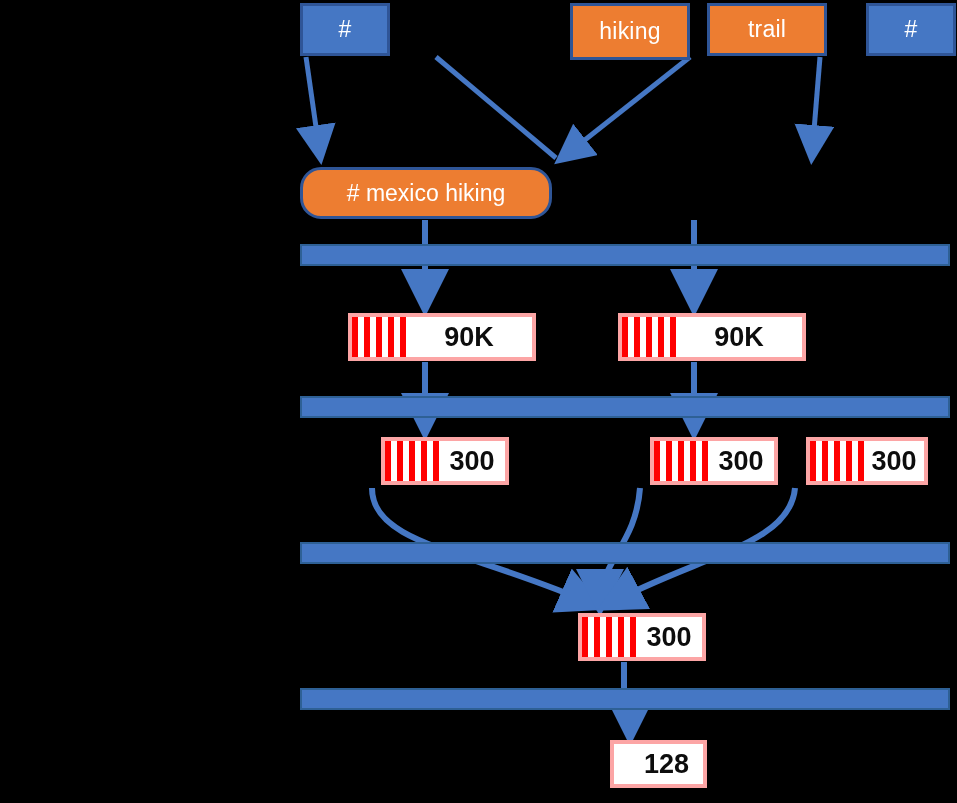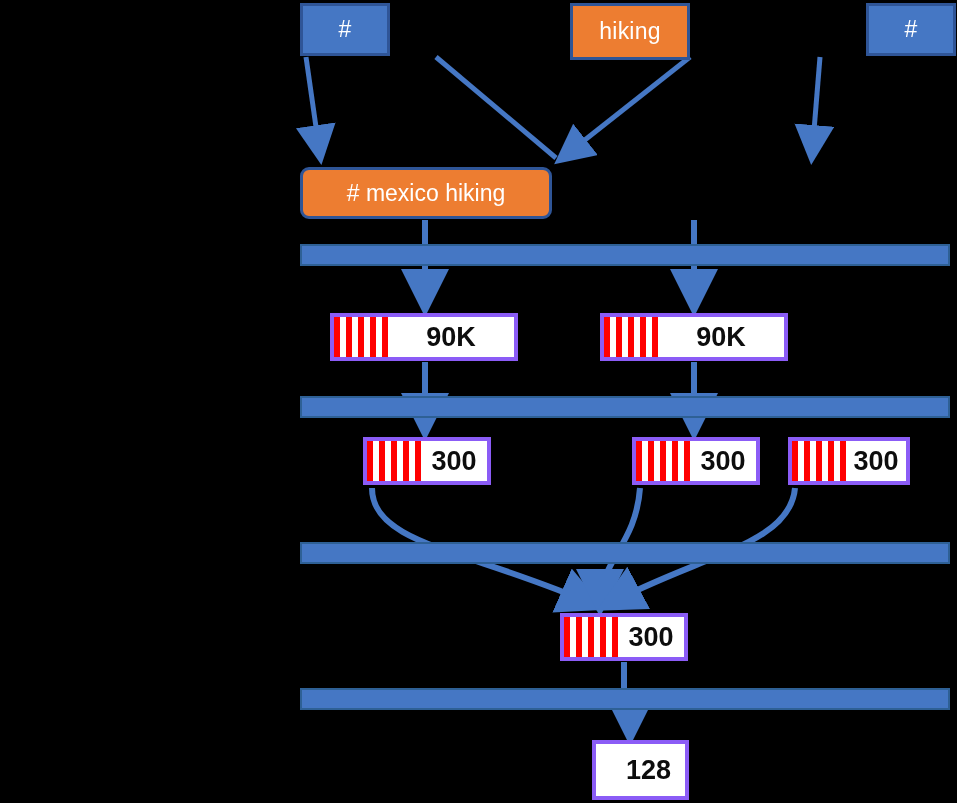--- a/index.html
+++ b/index.html
@@ -49,35 +49,36 @@
 
   
   .ngram-box {
     position: absolute;
     box-sizing: border-box;
     display: flex;
     align-items: center;
     justify-content: center;
     background: #ED7D31;
     border: 3px solid #2F5597;
-    border-radius: 9px;
+    border-radius: 21px;
     color: #ffffff;
     font-size: 23px;
     z-index: 5;
   }
 
   
   .vec-box {
     position: absolute;
     box-sizing: border-box;
     display: flex;
     align-items: stretch;
     background: #ffffff;
-    border: 4px solid #8b5cf6;
+    border: 4px solid #fca5a5;
     z-index: 5;
+    margin-left: 18px;
   }
   .vec-stripes {
     flex: 0 0 auto;
     width: 54px;
     background-image: repeating-linear-gradient(
       to right,
       #FF0000 0px, #FF0000 6px,
       #ffffff 6px, #ffffff 12px
     );
   }
@@ -142,20 +143,23 @@
   <div class="layer-bar" style="left:300px; top:396px; width:650px; height:22px;"></div>
   <div class="layer-bar" style="left:300px; top:542px; width:650px; height:22px;"></div>
   <div class="layer-bar" style="left:300px; top:688px; width:650px; height:22px;"></div>
 
   <div class="token-box blue" style="left:300px; top:3px; width:90px; height:53px;">
     <span>#</span>
   </div>
   <div class="token-box orange" style="left:570px; top:3px; width:120px; height:57px;">
     <span>hiking</span>
   </div>
+  <div class="token-box orange" style="left:707px; top:3px; width:120px; height:53px;">
+    <span>trail</span>
+  </div>
   <div class="token-box blue" style="left:866px; top:3px; width:90px; height:53px;">
     <span>#</span>
   </div>
 
   <div class="ngram-box" style="left:300px; top:167px; width:252px; height:52px;">
     <span># mexico hiking</span>
   </div>
 
   <div class="vec-box" style="left:330px; top:313px; width:188px; height:48px;">
     <span class="vec-stripes"></span>
@@ -177,17 +181,17 @@
   <div class="vec-box" style="left:788px; top:437px; width:122px; height:48px;">
     <span class="vec-stripes"></span>
     <span class="vec-label">300</span>
   </div>
 
   <div class="vec-box" style="left:560px; top:613px; width:128px; height:48px;">
     <span class="vec-stripes"></span>
     <span class="vec-label">300</span>
   </div>
 
-  <div class="vec-box plain" style="left:592px; top:740px; width:97px; height:60px;padding-left:16px;">
+  <div class="vec-box plain" style="left:592px; top:740px; width:97px; height:48px;padding-left:16px;">
     <span class="vec-label">128</span>
   </div>
 
 </div>
 
 </body></html>

